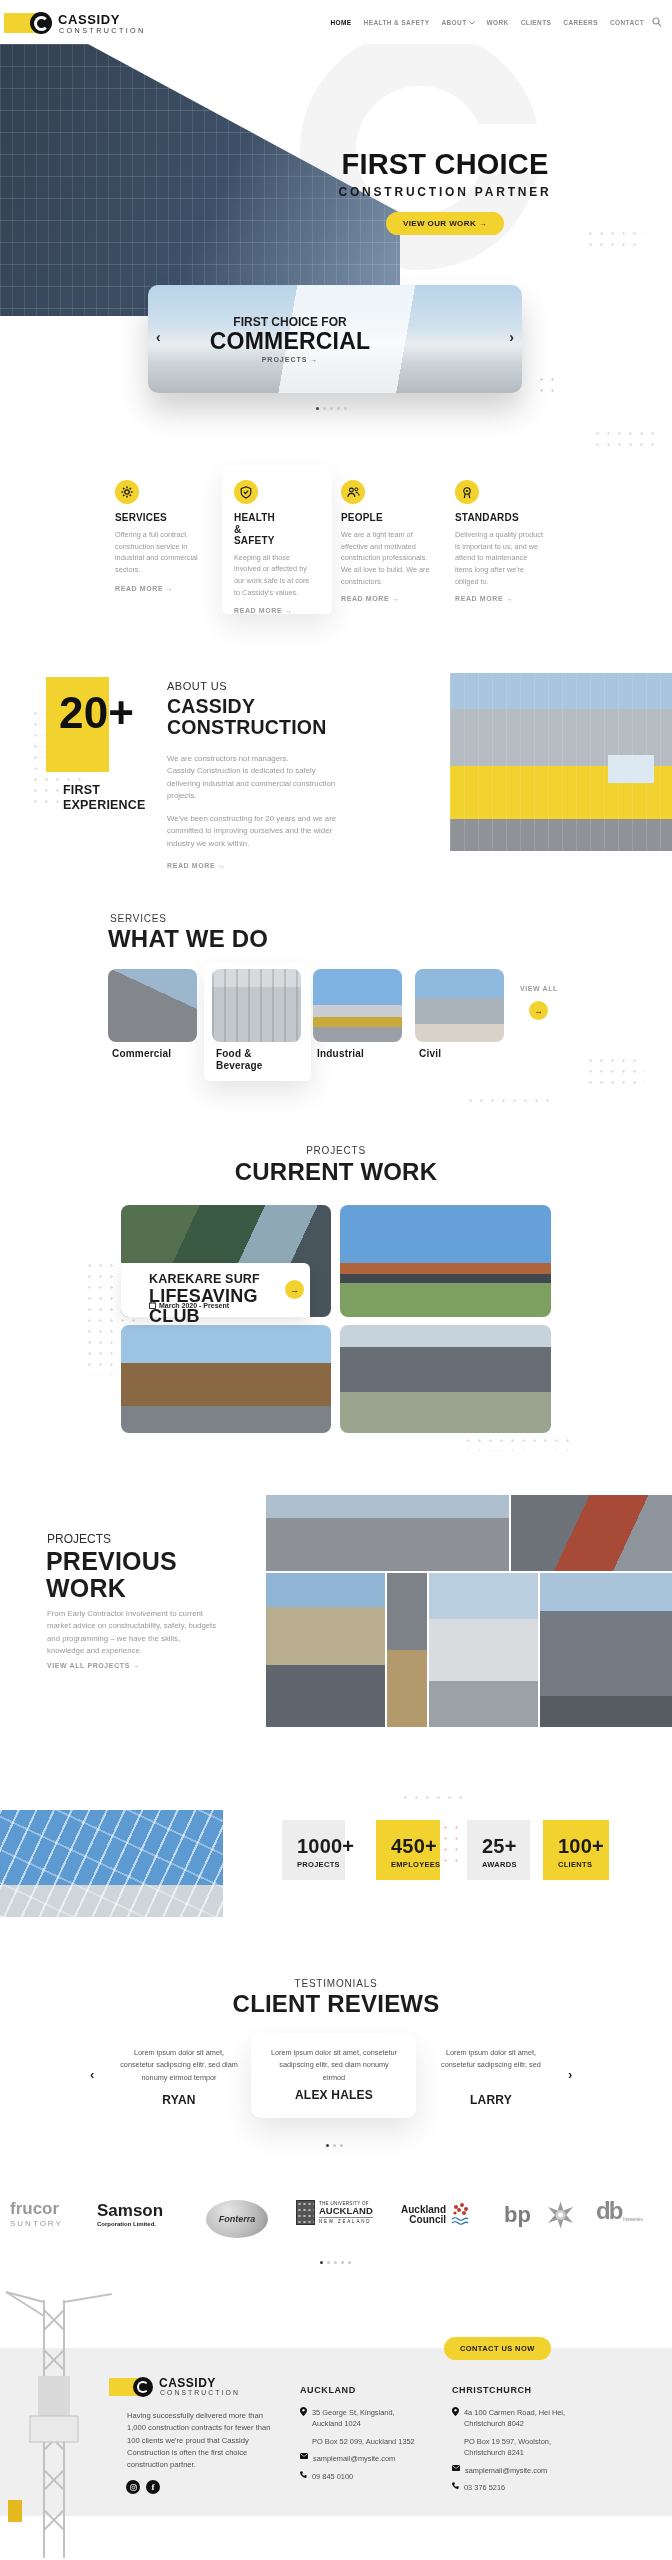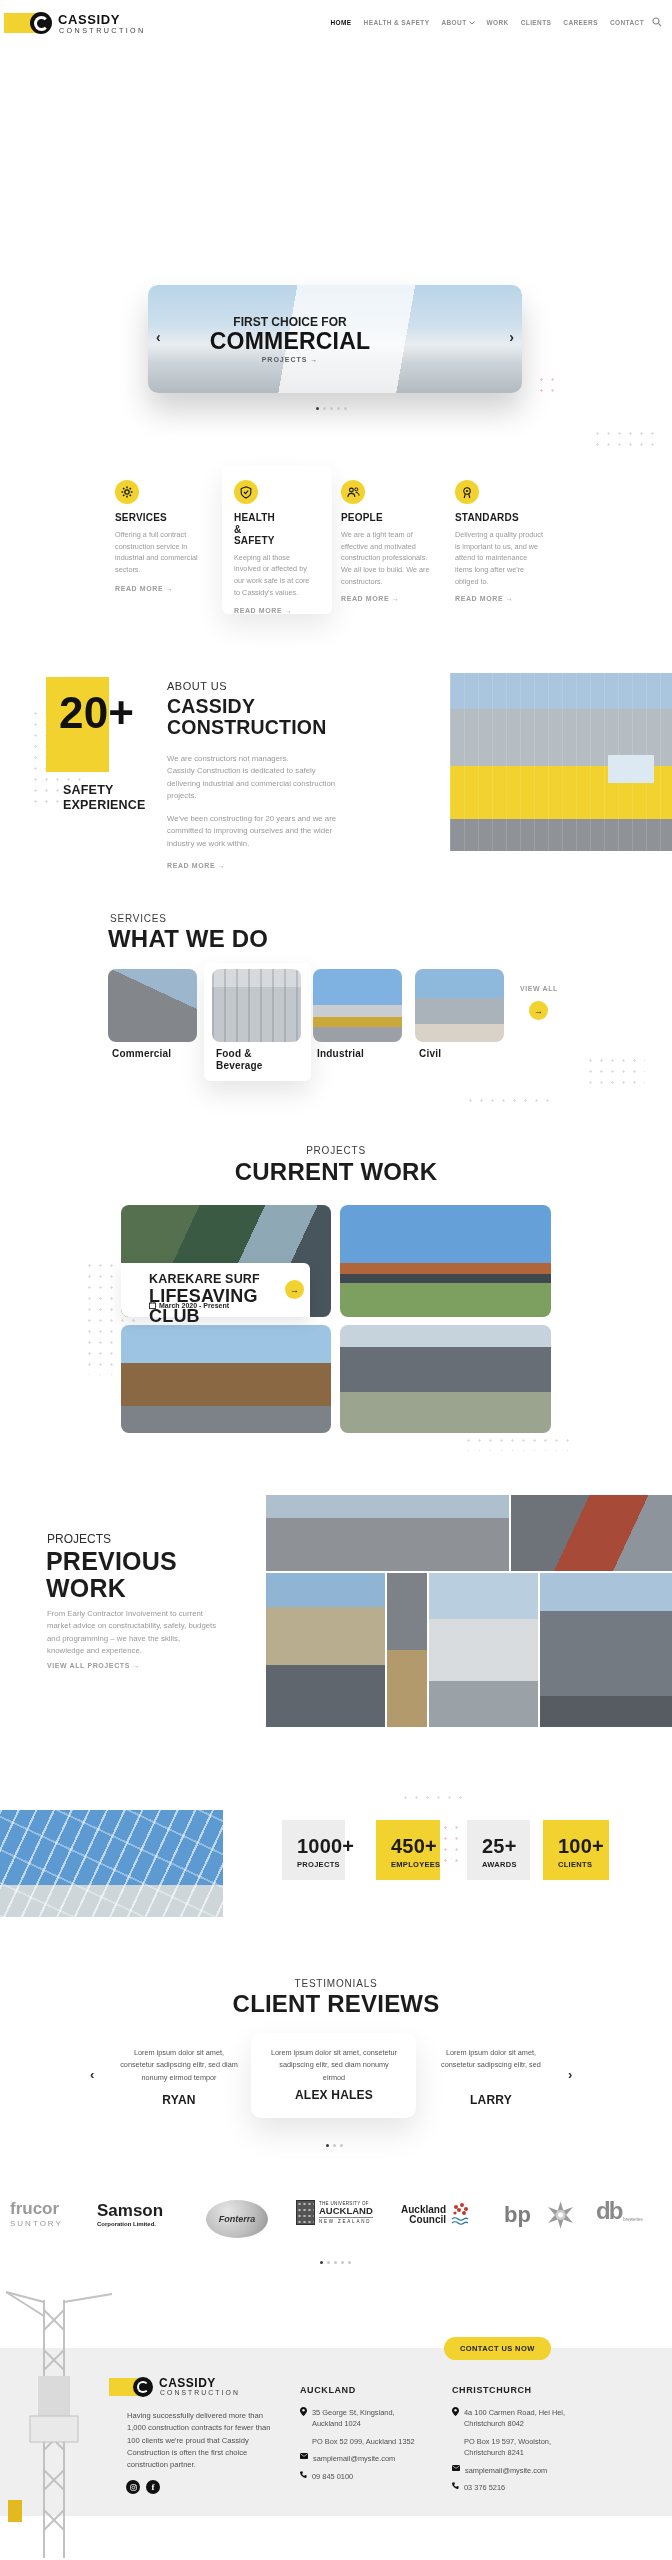--- a/index.html
+++ b/index.html
@@ -79,20 +79,33 @@
       <span class="navitem">CLIENTS</span>
       <span class="navitem">CAREERS</span>
       <span class="navitem">CONTACT</span>
     </div>
     <svg class="ab" style="right:10px;top:17px;" width="10" height="10" viewBox="0 0 10 10">
         <circle cx="4" cy="4" r="3" fill="none" stroke="#8d8d8d" stroke-width="1.2"></circle>
         <line x1="6.3" y1="6.3" x2="9" y2="9" stroke="#8d8d8d" stroke-width="1.2"></line>
       </svg>
   </div>
 
+  <div class="ab" style="left:0;top:44px;width:672px;height:270px;">
+    <div class="ab" style="left:300px;top:-14px;width:240px;height:240px;border-radius:50%;border:56px solid #f4f4f4;box-sizing:border-box;"></div>
+    <div class="ab" style="left:470px;top:80px;width:80px;height:50px;background:#fff;"></div>
+    <div class="ab ph-hero" style="left:0;top:0;width:400px;height:272px;"></div>
+    <div class="ab" style="left:300px;top:104px;width:290px;text-align:center;">
+      <div class="h1" style="font-size:29px;color:#141414;">FIRST CHOICE</div>
+      <div class="b" style="font-size:12px;letter-spacing:2.8px;margin-top:4px;color:#1a1a1a;">CONSTRUCTION PARTNER</div>
+      <div style="margin-top:13px;">
+        <span class="pill" style="font-size:8px;padding:7px 17px;letter-spacing:.4px;">VIEW OUR WORK →</span>
+      </div>
+    </div>
+    <div class="ab dots" style="left:585px;top:184px;width:60px;height:26px;"></div>
+  </div>
 
   <div class="ab" style="left:148px;top:285px;width:374px;height:108px;border-radius:10px;overflow:hidden;box-shadow:0 18px 30px rgba(0,0,0,.18);z-index:10;">
     <div class="ab ph-carousel" style="left:0;top:0;width:374px;height:108px;"></div>
     <div class="ab" style="left:22px;top:0;width:240px;height:108px;display:flex;flex-direction:column;align-items:center;justify-content:center;text-align:center;">
       <div class="b" style="font-size:12px;color:#1d1d1d;">FIRST CHOICE FOR</div>
       <div class="h1" style="font-size:23px;color:#141414;line-height:1.05;">COMMERCIAL</div>
       <div style="font-size:7px;color:#5a5a5a;letter-spacing:1px;margin-top:3px;font-weight:bold;">PROJECTS →</div>
     </div>
     <div class="ab b" style="left:8px;top:44px;font-size:14px;color:#2a2a2a;cursor:pointer;">‹</div>
     <div class="ab b" style="right:8px;top:44px;font-size:14px;color:#2a2a2a;cursor:pointer;">›</div>
@@ -164,21 +177,21 @@
     <div class="h1" style="font-size:10px;margin-top:8px;">PEOPLE</div>
     <div class="gray" style="font-size:7.3px;line-height:1.6;margin-top:6px;">We are a tight team of effective and motivated construction professionals. We all love to build. We are constructors.</div>
     <div class="rm" style="margin-top:8px;">READ MORE →</div>
   </div>
 
   <div class="ab dots" style="left:30px;top:708px;width:58px;height:100px;"></div>
   <div class="ab" style="left:0;top:670px;width:672px;height:240px;">
     <div class="ab" style="left:46px;top:7px;width:120px;">
       <div class="ab" style="left:0;top:0;width:63px;height:95px;background:#F2D22E;"></div>
       <div class="ab h1" style="left:13px;top:14px;font-size:44px;line-height:1;color:#111;white-space:nowrap;">20+</div>
-      <div class="ab h1" style="left:17px;top:106px;font-size:12.5px;">SAFETY</div>
+      <div class="ab h1" style="left:17px;top:106px;font-size:12.5px;">FIRST</div>
       <div class="ab h1" style="left:17px;top:121px;font-size:12.5px;">EXPERIENCE</div>
     </div>
     <div class="ab" style="left:167px;top:10px;width:192px;">
       <div style="font-size:11px;color:#2e2e2e;letter-spacing:.5px;">ABOUT US</div>
       <div class="h1" style="font-size:19.5px;line-height:1.1;margin-top:4px;">CASSIDY</div>
       <div class="h1" style="font-size:19.5px;line-height:1.1;">CONSTRUCTION</div>
       <div class="gray" style="font-size:7.8px;line-height:1.6;margin-top:14px;width:180px;">We are constructors not managers.</div>
       <div class="gray" style="font-size:7.8px;line-height:1.6;width:180px;">Cassidy Construction is dedicated to safely delivering industrial and commercial construction projects.</div>
       <div class="gray" style="font-size:7.8px;line-height:1.6;margin-top:10px;width:172px;">We've been constructing for 20 years and we are committed to improving ourselves and the wider industry we work within.</div>
       <div class="rm" style="margin-top:12px;">READ MORE →</div>

